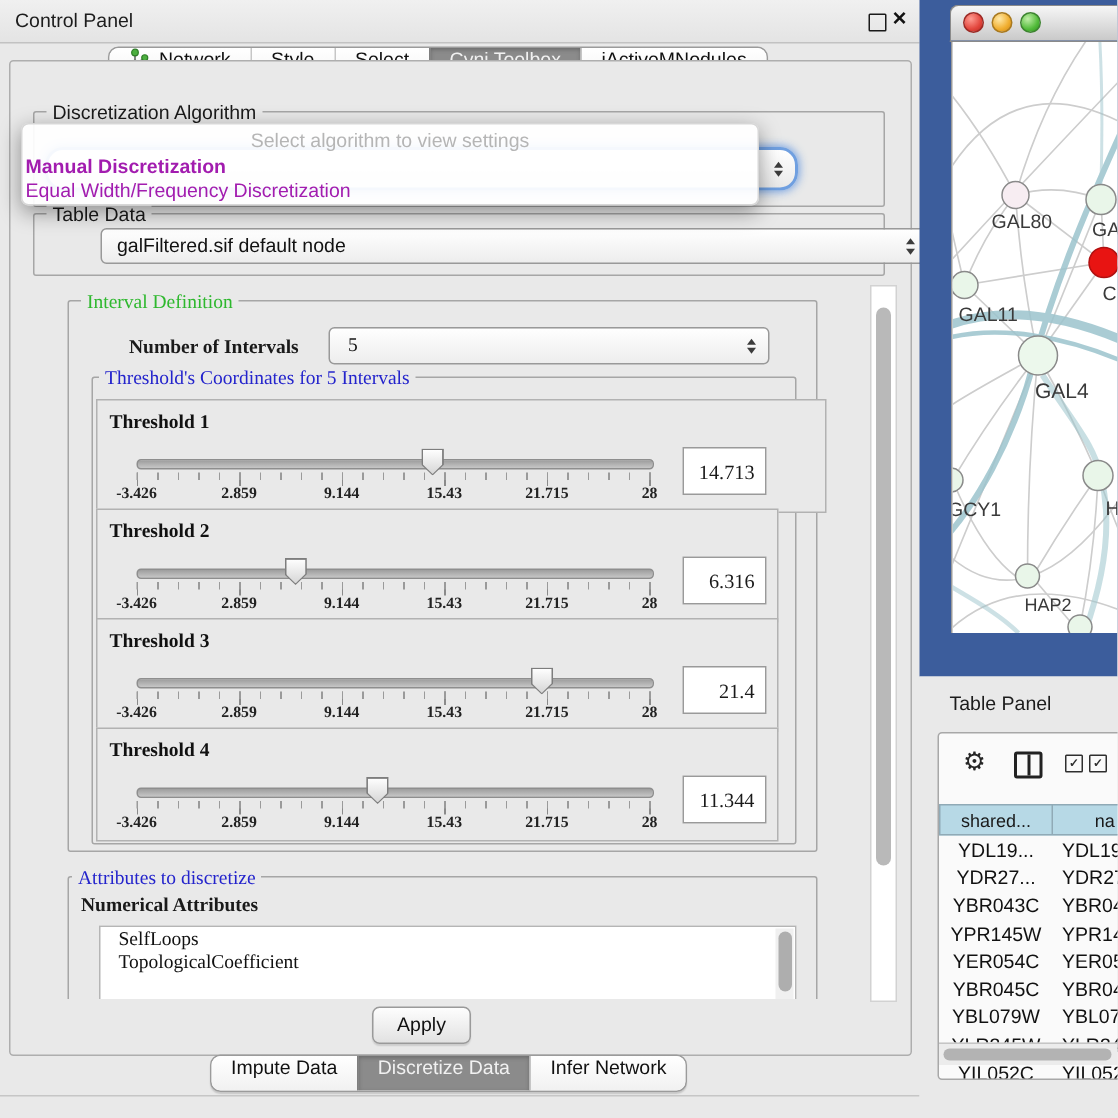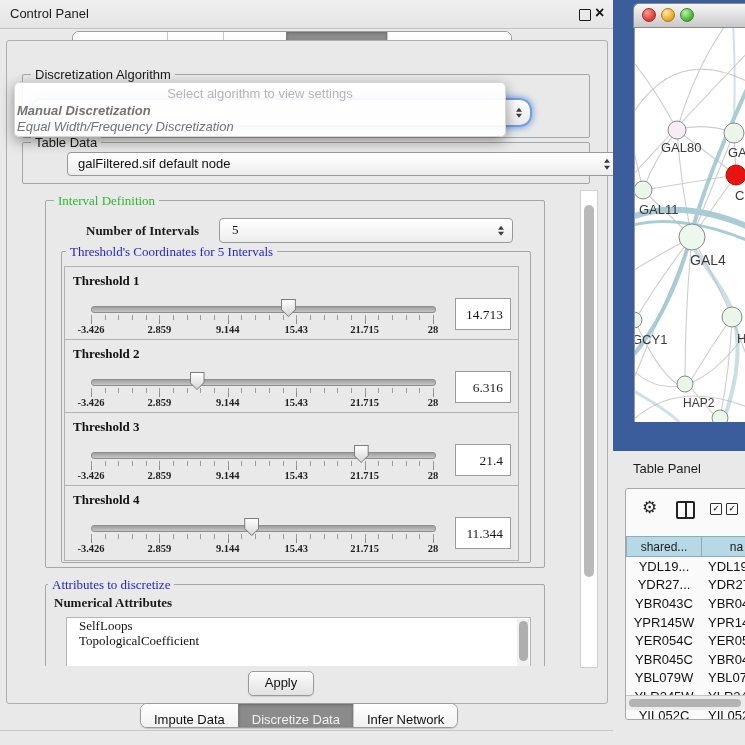--- a/index.html
+++ b/index.html
@@ -13,21 +13,21 @@
   .abs{position:absolute;}
 
   
   .titlebar{left:0;top:0;width:613px;height:28px;background:linear-gradient(#f0f0f0,#e4e4e4);border-bottom:1px solid #c2c2c2;}
   .titlebar .title{position:absolute;left:10px;top:6px;font-size:13px;color:#1c1c1c;}
   .float-ic{position:absolute;left:579px;top:9px;width:10px;height:10px;border:1.6px solid #1a1a1a;border-radius:1px;}
   .close-ic{position:absolute;left:595px;top:3px;font-size:16px;font-weight:bold;color:#111;line-height:20px;}
 
   
   .tabstrip{display:inline-flex;height:25px;border:1px solid #9b9b9b;border-radius:7px;overflow:hidden;background:#fff;box-shadow:0 1px 1px rgba(0,0,0,.15);}
-  .tabcell{display:flex;align-items:flex-end;padding:0 13px;font-size:13px;color:#111;border-left:1px solid #c6c6c6;white-space:nowrap;background:linear-gradient(#ffffff,#f1f1f1);}
+  .tabcell{display:flex;align-items:flex-start;padding:0 13px;font-size:13px;color:#111;border-left:1px solid #c6c6c6;white-space:nowrap;background:linear-gradient(#ffffff,#f1f1f1);}
   .tabcell:first-child{border-left:none;}
   .tabcell.sel{background:var(--selected_tab_bg,#8b8b8b);color:#f1f1f1;border-left-color:#7e7e7e;box-shadow:inset 0 1px 3px rgba(0,0,0,.25);}
   .neticon{width:14px;height:15px;margin-right:6px;}
 
   
   .outerpanel{left:6px;top:40px;width:600px;height:662px;border:1px solid #aeaeae;border-radius:3px;background:#e9e9e9;}
   .group{position:absolute;border:1px solid #a6a6a6;border-radius:2px;}
   .grouplabel{position:absolute;top:-8px;left:8px;background:#e9e9e9;padding:0 4px;font-size:13px;line-height:15px;white-space:nowrap;}
   .grouplabel.green{color:var(--accent_green,#2eb82e);}
   .grouplabel.blue{color:var(--accent_blue,#2424cc);}
@@ -37,21 +37,21 @@
   .spin{position:absolute;right:8px;top:50%;transform:translateY(-50%);display:flex;flex-direction:column;align-items:center;}
   .tri-up{width:0;height:0;border-left:3.5px solid transparent;border-right:3.5px solid transparent;border-bottom:4.5px solid #3c3c3c;margin-bottom:2.5px;}
   .tri-down{width:0;height:0;border-left:3.5px solid transparent;border-right:3.5px solid transparent;border-top:4.5px solid #3c3c3c;}
 
   
   .focuscombo{left:30px;top:98px;width:498px;height:25px;border-radius:12px;border:2px solid var(--focus_ring,#6f9fe0);box-shadow:0 0 6px 1px rgba(100,150,225,.85);background:linear-gradient(#ffffff,#e9e9e9);}
 
   
   .popup{left:14px;top:82px;width:490px;height:53px;background:rgba(255,255,255,.93);border:1px solid #d7d7d7;border-radius:5px;box-shadow:0 4px 14px rgba(0,0,0,.4);z-index:40;}
   .popup .hint{font-size:13px;color:#b5b5b5;text-align:center;padding-top:3px;height:17px;}
-  .popup .item{font-size:13px;line-height:16px;padding-left:2px;color:#737373;white-space:nowrap;font-style:italic;}
+  .popup .item{font-size:13px;line-height:16px;padding-left:2px;color:#a21caf;white-space:nowrap;}
   .popup .item.bold{font-weight:bold;}
 
   
   .scrollclip{left:14px;top:192px;width:566px;height:474px;overflow:hidden;font-family:Liberation Serif, serif;}
   .vscroll{left:580px;top:190px;width:16px;height:476px;background:#ffffff;border:1px solid #d2d2d2;}
   .vscroll .thumb{position:absolute;left:2.5px;top:14px;width:10px;height:372px;background:#b9b9b9;border-radius:6px;}
 
   
   .thpanel{position:absolute;left:2px;width:453px;height:74px;border:1px solid #b2b2b2;background:#e9e9e9;}
   .thlabel{position:absolute;left:8px;top:6px;font-size:13px;font-weight:bold;color:#111;}
@@ -173,21 +173,21 @@
       <span class="val" style="left:12px;">5</span>
       <span class="spin">
           <span class="tri-up"></span>
           <span class="tri-down"></span>
         </span>
     </div>
 
     <div class="group" style="left:15px;top:50px;width:468px;height:310px;">
       <span class="grouplabel blue" style="left:4px;">Threshold's Coordinates for 5 Intervals</span>
 
-      <div class="thpanel" style="top:14px;">
+      <div class="thpanel" style="top:14px;padding-left:32px;">
         <span class="thlabel">Threshold 1</span>
         <div class="track"></div>
         <div class="ticks-major"></div>
         <div class="ticks-minor"></div>
         <div>
             <span class="ticklabel" style="left: 26px;">-3.426</span>
             <span class="ticklabel" style="left: 94.4px;">2.859</span>
             <span class="ticklabel" style="left: 162.8px;">9.144</span>
             <span class="ticklabel" style="left: 231.2px;">15.43</span>
             <span class="ticklabel" style="left: 299.6px;">21.715</span>

